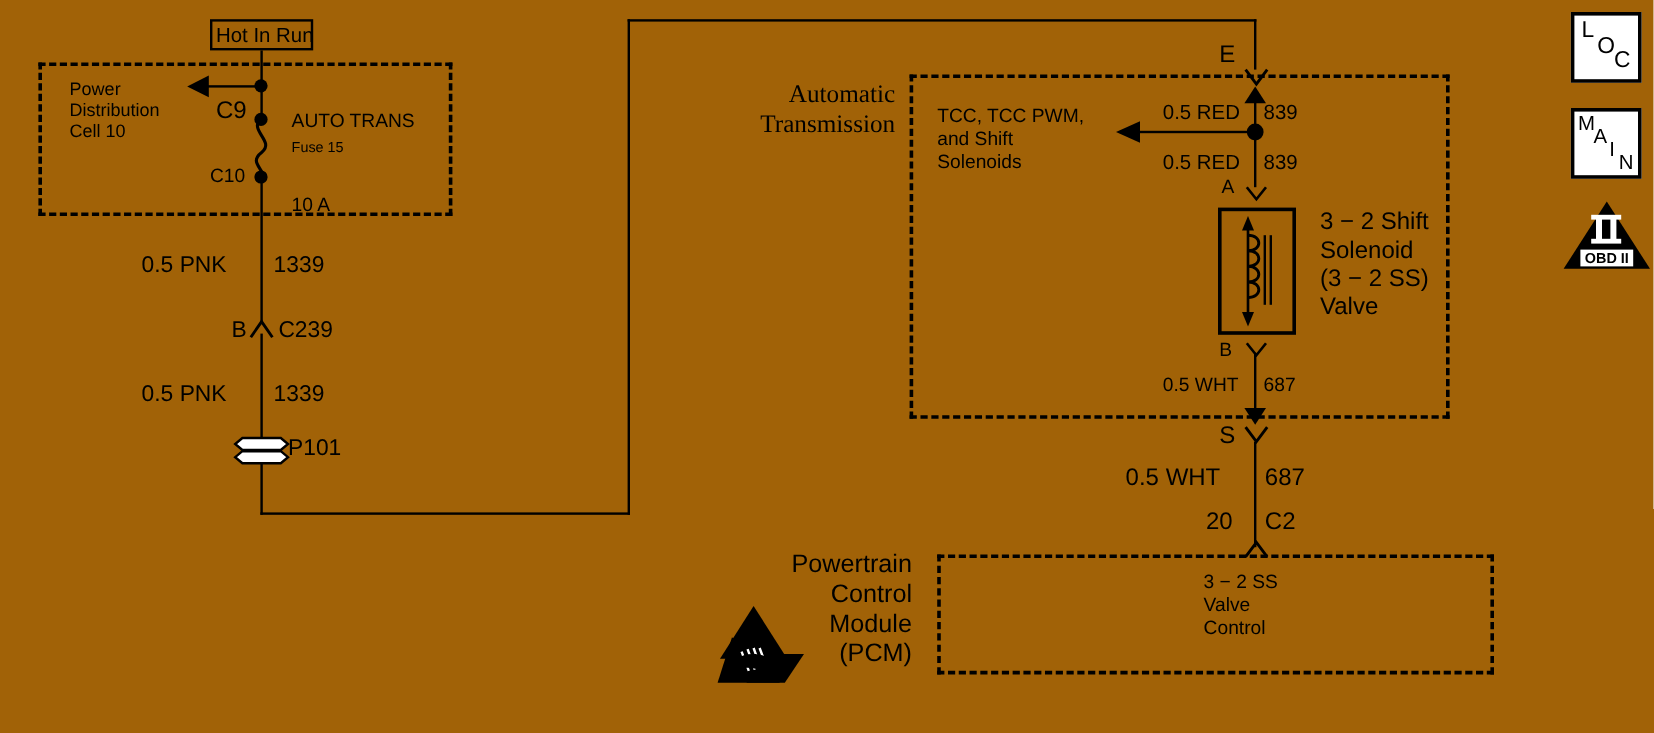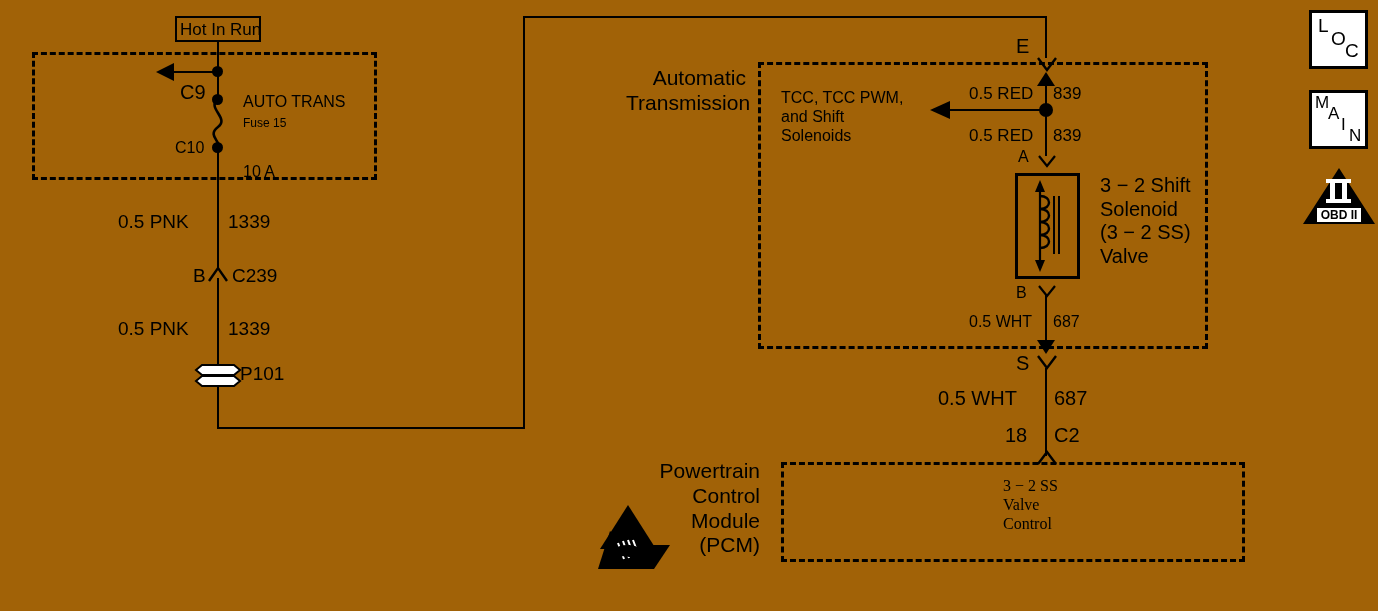--- a/index.html
+++ b/index.html
@@ -19,20 +19,23 @@
 </style>
 </head>
 <body>
 
 <div id="stage">
 
   <div class="solidbox" style="left:175px;top:16px;width:86px;height:26px;"></div>
   <div class="lbl" style="left: 180px; top: 20px; font-size: 17px; white-space: pre;">Hot In Run</div>
 
   <div class="dashbox" style="left:32px;top:52px;width:345px;height:128px;"></div>
+  <div class="lbl" style="left: 58px; top: 66px; font-size: 15px; white-space: pre;">Power
+Distribution
+Cell 10</div>
 
   <div class="wire vwire" style="left:217px;top:42px;height:58px;"></div>
 
   <div class="wire hwire" style="left:168px;top:71px;width:52px;"></div>
   <svg class="svgabs" style="left:156px;top:63px;" width="20" height="18" viewBox="0 0 20 18">
     <polygon points="0,9 18,0 18,18" fill="#000"></polygon>
   </svg>
   <div class="dot" style="left:212px;top:66px;width:11px;height:11px;"></div>
 
   <svg class="svgabs" style="left:203px;top:96px;" width="32" height="56" viewBox="0 0 32 56">
@@ -66,21 +69,21 @@
   </svg>
   <div class="lbl" style="left: 240px; top: 363px; font-size: 19px; white-space: pre;">P101</div>
 
   <div class="wire vwire" style="left:217px;top:386px;height:43px;"></div>
   <div class="wire hwire" style="left:217px;top:427px;width:308px;"></div>
   <div class="wire vwire" style="left:523px;top:16px;height:413px;"></div>
   <div class="wire hwire" style="left:523px;top:16px;width:524px;"></div>
   <div class="wire vwire" style="left:1045px;top:16px;height:42px;"></div>
 
   <div class="dashbox" style="left:758px;top:62px;width:450px;height:287px;"></div>
-  <div class="lbl" style="left: 626px; top: 66px; font-size: 21px; text-align: right; width: 120px; white-space: pre;">Automatic
+  <div class="lbl" style="left: 626px; top: 66px; font-size: 21px; text-align: right; width: 120px; white-space: pre; font-family: Liberation Serif, serif;">Automatic
 Transmission</div>
   <div class="lbl" style="left: 781px; top: 89px; font-size: 16px; white-space: pre;">TCC, TCC PWM,
 and Shift
 Solenoids</div>
 
   <svg class="svgabs" style="left:1036px;top:56px;" width="22" height="16" viewBox="0 0 22 16">
     <polyline points="2,2 11,14 20,2" stroke="#000" stroke-width="2.4" fill="none"></polyline>
   </svg>
   <div class="lbl" style="left: 1016px; top: 35px; font-size: 20px; white-space: pre;">E</div>
 
@@ -134,32 +137,32 @@
   <div class="lbl" style="left: 1053px; top: 313px; font-size: 16px; white-space: pre;">687</div>
 
   <svg class="svgabs" style="left:1036px;top:354px;" width="22" height="16" viewBox="0 0 22 16">
     <polyline points="2,2 11,14 20,2" stroke="#000" stroke-width="2.4" fill="none"></polyline>
   </svg>
   <div class="lbl" style="left: 1016px; top: 352px; font-size: 20px; white-space: pre;">S</div>
 
   <div class="wire vwire" style="left:1045px;top:368px;height:88px;"></div>
   <div class="lbl" style="left: 938px; top: 387px; font-size: 20px; white-space: pre;">0.5 WHT</div>
   <div class="lbl" style="left: 1054px; top: 387px; font-size: 20px; white-space: pre;">687</div>
-  <div class="lbl" style="left: 1005px; top: 424px; font-size: 20px; white-space: pre;">18</div>
+  <div class="lbl" style="left: 1005px; top: 424px; font-size: 20px; white-space: pre;">20</div>
   <div class="lbl" style="left: 1054px; top: 424px; font-size: 20px; white-space: pre;">C2</div>
   <svg class="svgabs" style="left:1036px;top:450px;" width="22" height="16" viewBox="0 0 22 16">
     <polyline points="2,14 11,2 20,14" stroke="#000" stroke-width="2.4" fill="none"></polyline>
   </svg>
 
   <div class="dashbox" style="left:781px;top:462px;width:464px;height:100px;"></div>
   <div class="lbl" style="left: 600px; top: 459px; font-size: 21px; text-align: right; width: 160px; white-space: pre;">Powertrain
 Control
 Module
 (PCM)</div>
-  <div class="lbl" style="left: 1003px; top: 477px; font-size: 16px; white-space: pre; font-family: Liberation Serif, serif;">3 − 2 SS
+  <div class="lbl" style="left: 1003px; top: 477px; font-size: 16px; white-space: pre;">3 − 2 SS
 Valve
 Control</div>
 
   <svg class="svgabs" style="left:598px;top:505px;" width="72" height="66" viewBox="0 0 72 66">
     <polygon points="30,0 2,44 58,44" fill="#000"></polygon>
     <polygon points="12,26 0,64 52,64" fill="#000"></polygon>
     <polygon points="44,40 72,40 56,64 24,64" fill="#000"></polygon>
     <path d="M20,38 l6,16 M25,36 l6,17 M30,35 l6,17 M35,35 l6,16" stroke="#fff" stroke-width="2" fill="none"></path>
     <path d="M16,44 c8,-6 22,-6 34,4 l-6,10 c-12,-8 -22,-8 -30,-4 z" fill="#000"></path>
   </svg>

